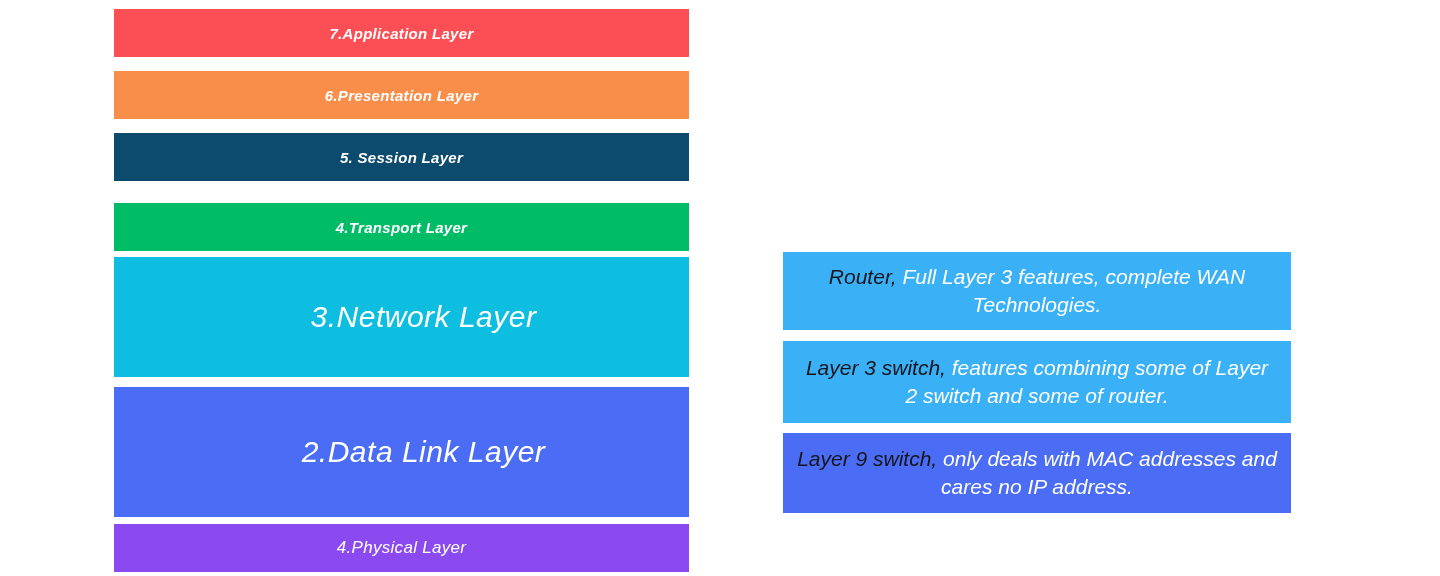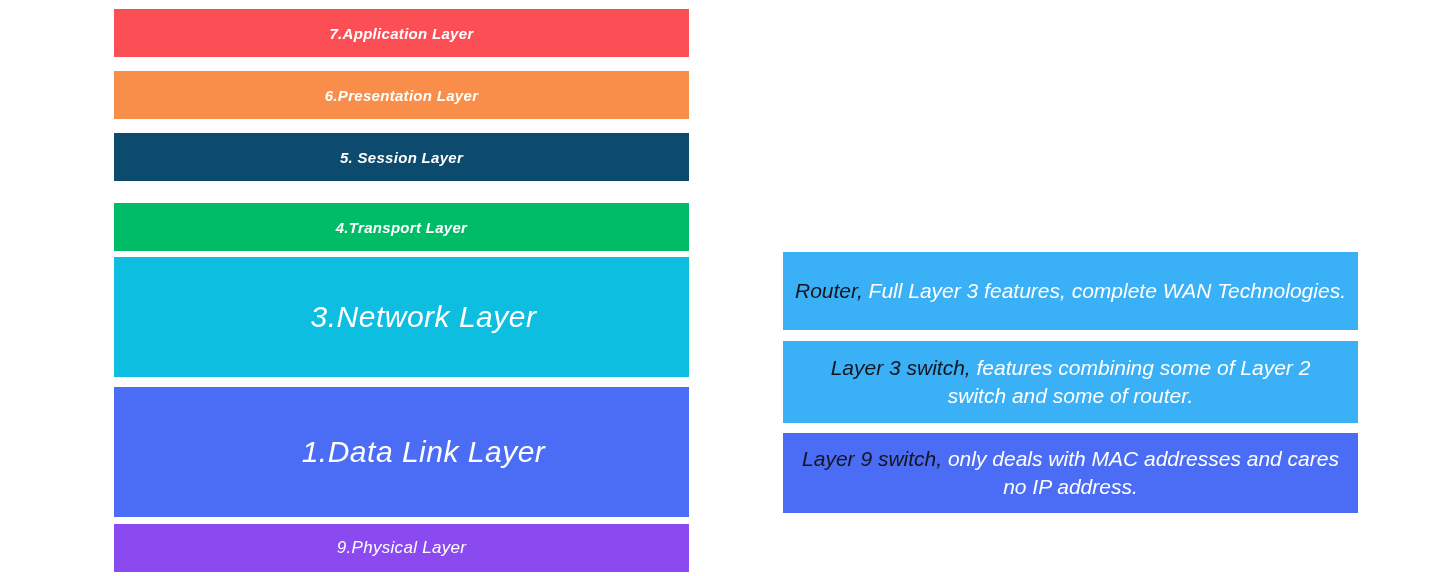--- a/index.html
+++ b/index.html
@@ -37,21 +37,21 @@
   .bar-session      { top: 133px; height: 48px; background: #0c4a6e; }
   .bar-transport    { top: 195px; height: 48px; background: #00bc66; margin-top: 8px; }
   .bar-network      { top: 257px; height: 120px; background: #0dbee1; }
   .bar-datalink     { top: 387px; height: 130px; background: #4b6cf4; }
   .bar-physical     { top: 524px; height: 48px; background: #8b4af0; }
 
   
   .note {
     position: absolute;
     left: 783px;
-    width: 575px;
+    width: 508px;
     display: flex;
     align-items: center;
     justify-content: center;
     text-align: center;
     color: #ffffff;
     font-size: 21px;
     line-height: 28px;
     font-weight: 400;
     box-sizing: border-box;
     padding: 0 6px;
@@ -80,25 +80,25 @@
 
   <div class="bar small bar-transport">
     <span>4.Transport Layer</span>
   </div>
 
   <div class="bar large bar-network">
     <span>3.Network Layer</span>
   </div>
 
   <div class="bar large bar-datalink">
-    <span>1.Data Link Layer</span>
+    <span>2.Data Link Layer</span>
   </div>
 
   <div class="bar medium bar-physical">
-    <span>9.Physical Layer</span>
+    <span>4.Physical Layer</span>
   </div>
 
   <div class="note note-router">
     <p style="margin:0"><span class="lead">Router,</span><span> Full Layer 3 features, complete WAN Technologies.</span></p>
   </div>
 
   <div class="note note-l3switch">
     <p style="margin:16px"><span class="lead">Layer 3 switch,</span><span> features combining some of Layer 2 switch and some of router.</span></p>
   </div>
 

